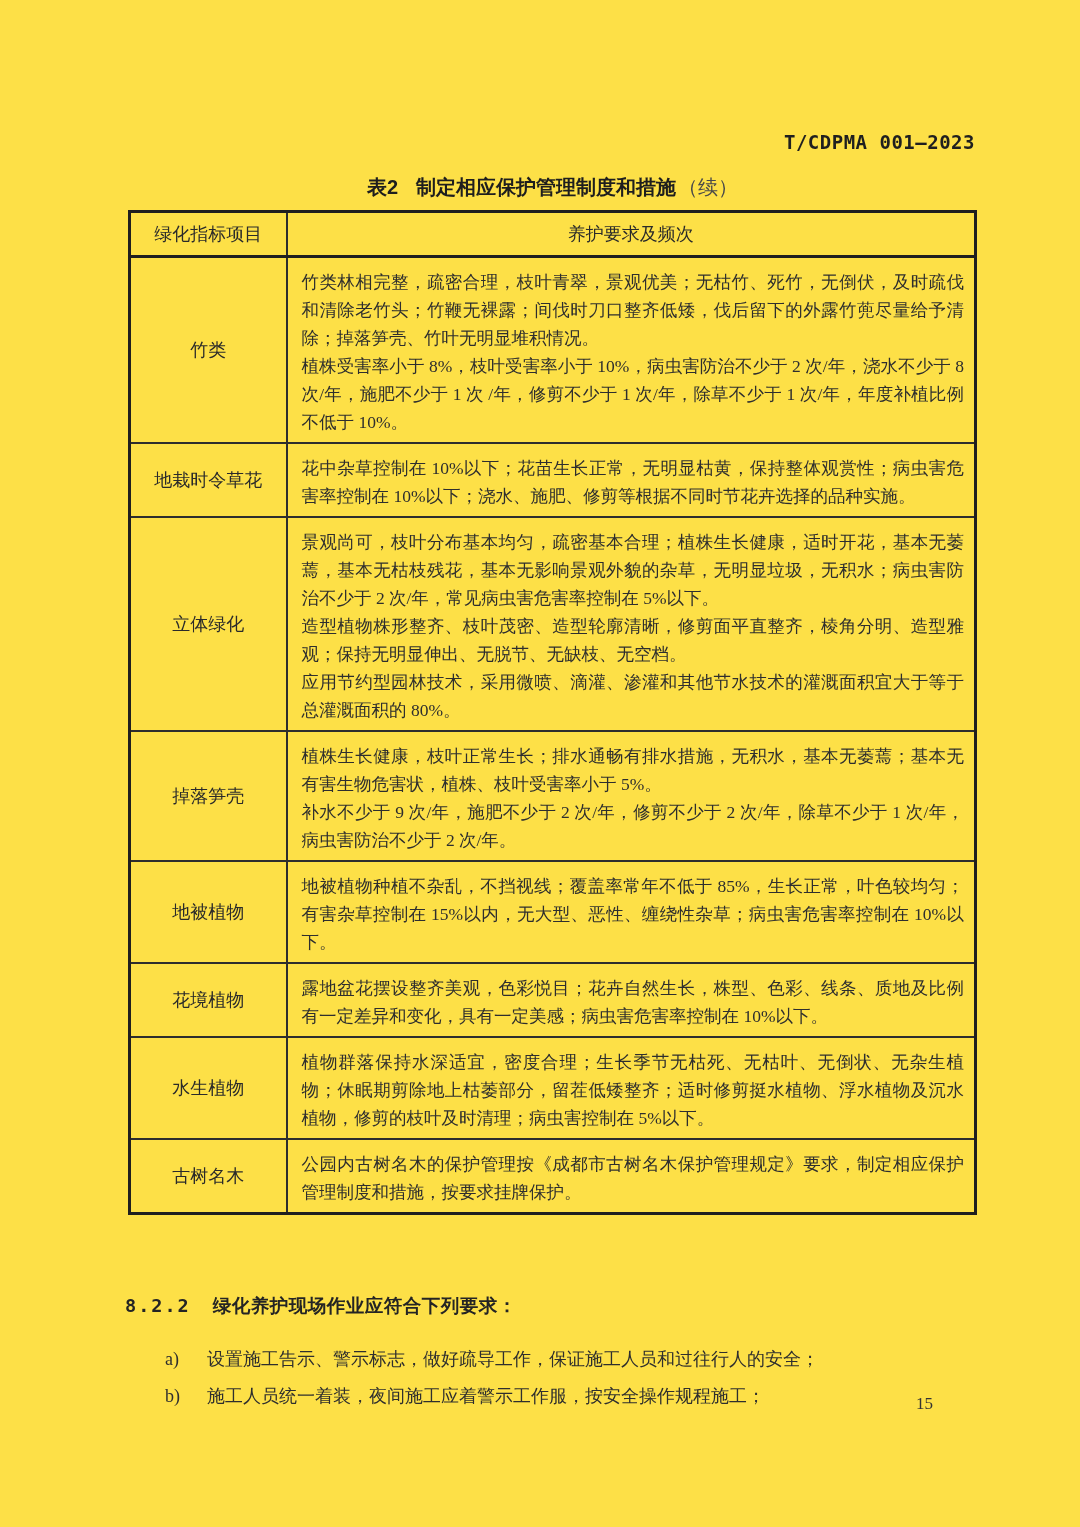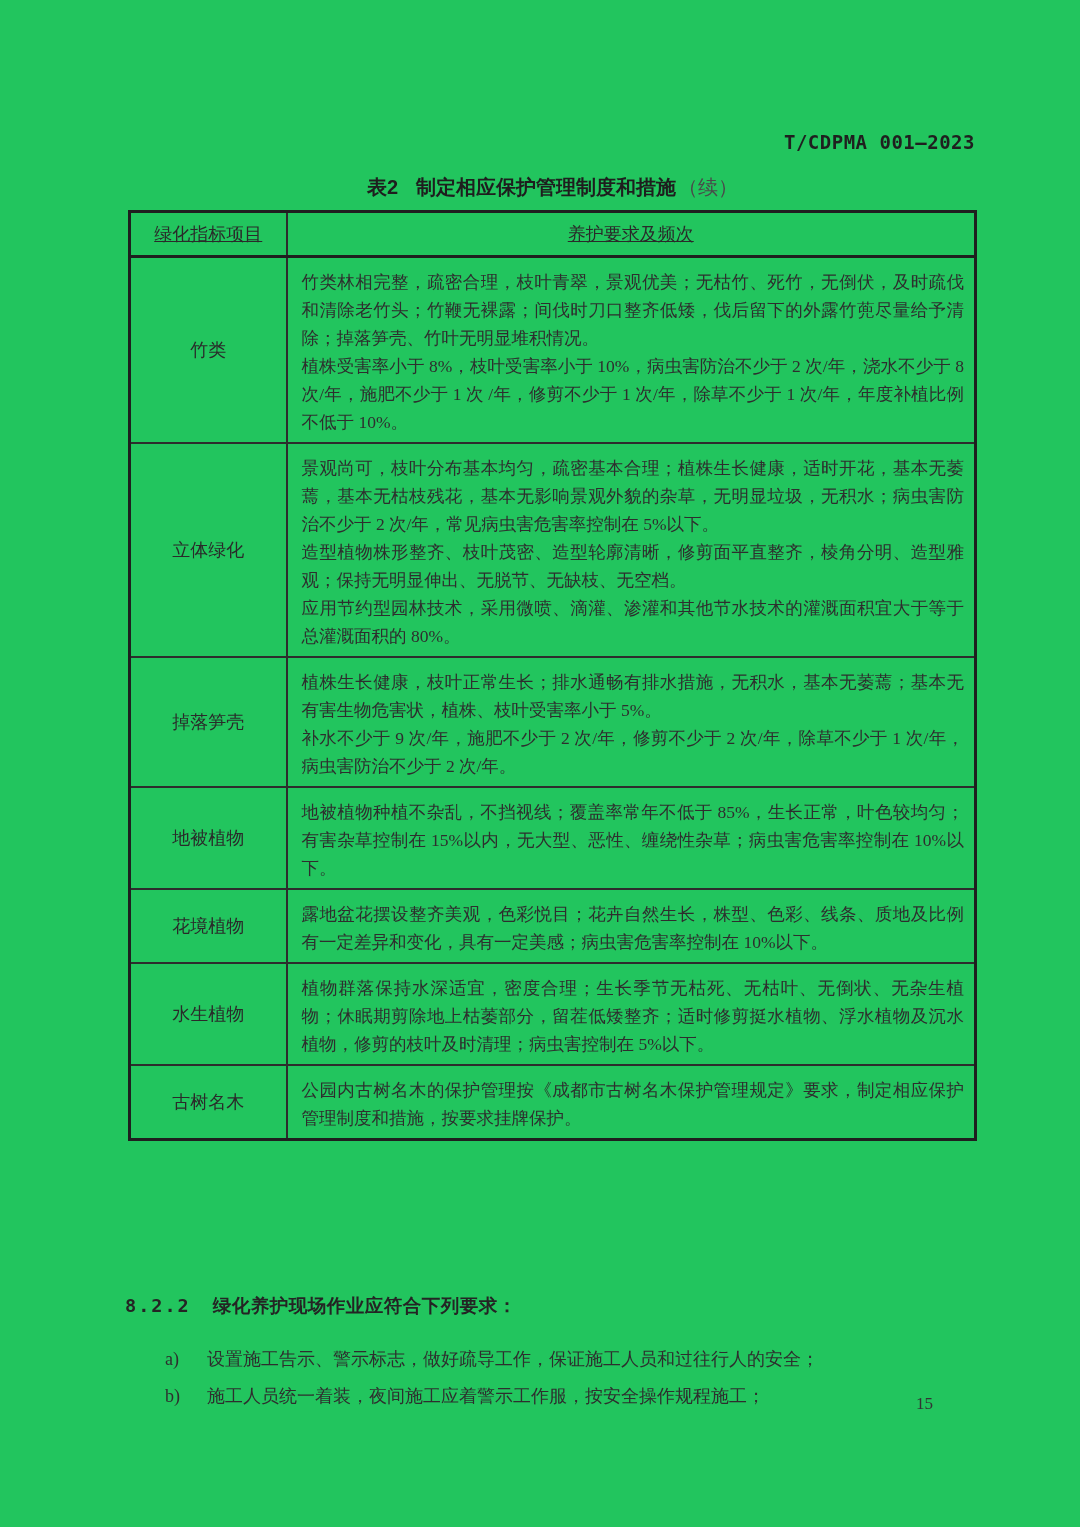--- a/index.html
+++ b/index.html
@@ -7,21 +7,21 @@
   body {
     background: #f7f7f7;
     font-family: "Liberation Serif", "DejaVu Serif", serif;
     color: #262626;
     position: relative;
     overflow: hidden;
   }
   .page {
     position: absolute;
     inset: 0;
-    background: #22c55e;
+    background: #fde047;
   }
   
   .doc-number {
     position: absolute;
     top: 131px;
     right: 105px;
     font-family: "DejaVu Sans Mono", "Liberation Mono", monospace;
     font-size: 19px;
     letter-spacing: 0.5px;
     color: #1f1f1f;
@@ -56,21 +56,20 @@
   }
   table.spec-table { border: 3px solid #1f1f1f; }
   table.spec-table thead th {
     border-bottom: 3px solid #1f1f1f;
     height: 45px;
     font-size: 18px;
     font-weight: normal;
     color: #2a2a2a;
     text-align: center;
     vertical-align: middle;
-    text-decoration: underline;
   }
   col.c-item { width: 157px; }
   td.item-cell {
     text-align: center;
     vertical-align: middle;
     font-size: 18px;
     color: #2a2a2a;
     padding: 4px 6px;
   }
   td.req-cell {
@@ -149,20 +148,26 @@
     </thead>
     <tbody>
     <tr>
       <td class="item-cell">竹类</td>
       <td class="req-cell">
             <div class="para">竹类林相完整，疏密合理，枝叶青翠，景观优美；无枯竹、死竹，无倒伏，及时疏伐和清除老竹头；竹鞭无裸露；间伐时刀口整齐低矮，伐后留下的外露竹蔸尽量给予清除；掉落笋壳、竹叶无明显堆积情况。</div>
             <div class="para">植株受害率小于 8%，枝叶受害率小于 10%，病虫害防治不少于 2 次/年，浇水不少于 8 次/年，施肥不少于 1 次 /年，修剪不少于 1 次/年，除草不少于 1 次/年，年度补植比例不低于 10%。</div>
           </td>
     </tr>
 
+    <tr>
+      <td class="item-cell">地栽时令草花</td>
+      <td class="req-cell">
+            <div class="para">花中杂草控制在 10%以下；花苗生长正常，无明显枯黄，保持整体观赏性；病虫害危害率控制在 10%以下；浇水、施肥、修剪等根据不同时节花卉选择的品种实施。</div>
+          </td>
+    </tr>
 
     <tr>
       <td class="item-cell">立体绿化</td>
       <td class="req-cell">
             <div class="para">景观尚可，枝叶分布基本均匀，疏密基本合理；植株生长健康，适时开花，基本无萎蔫，基本无枯枝残花，基本无影响景观外貌的杂草，无明显垃圾，无积水；病虫害防治不少于 2 次/年，常见病虫害危害率控制在 5%以下。</div>
             <div class="para">造型植物株形整齐、枝叶茂密、造型轮廓清晰，修剪面平直整齐，棱角分明、造型雅观；保持无明显伸出、无脱节、无缺枝、无空档。</div>
             <div class="para">应用节约型园林技术，采用微喷、滴灌、渗灌和其他节水技术的灌溉面积宜大于等于总灌溉面积的 80%。</div>
           </td>
     </tr>
 

